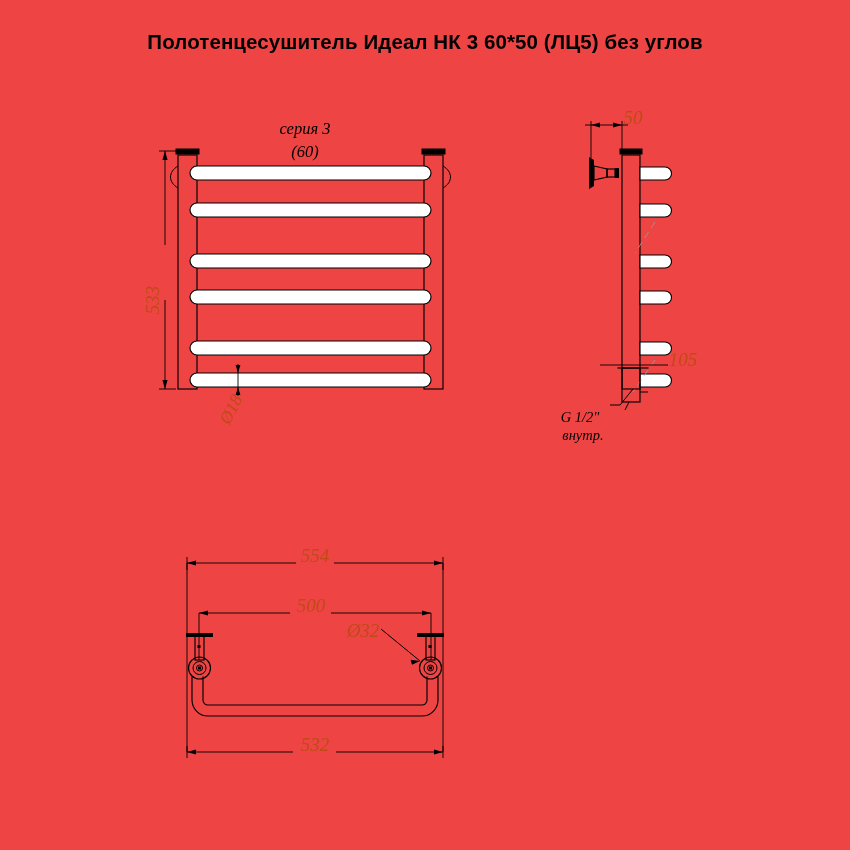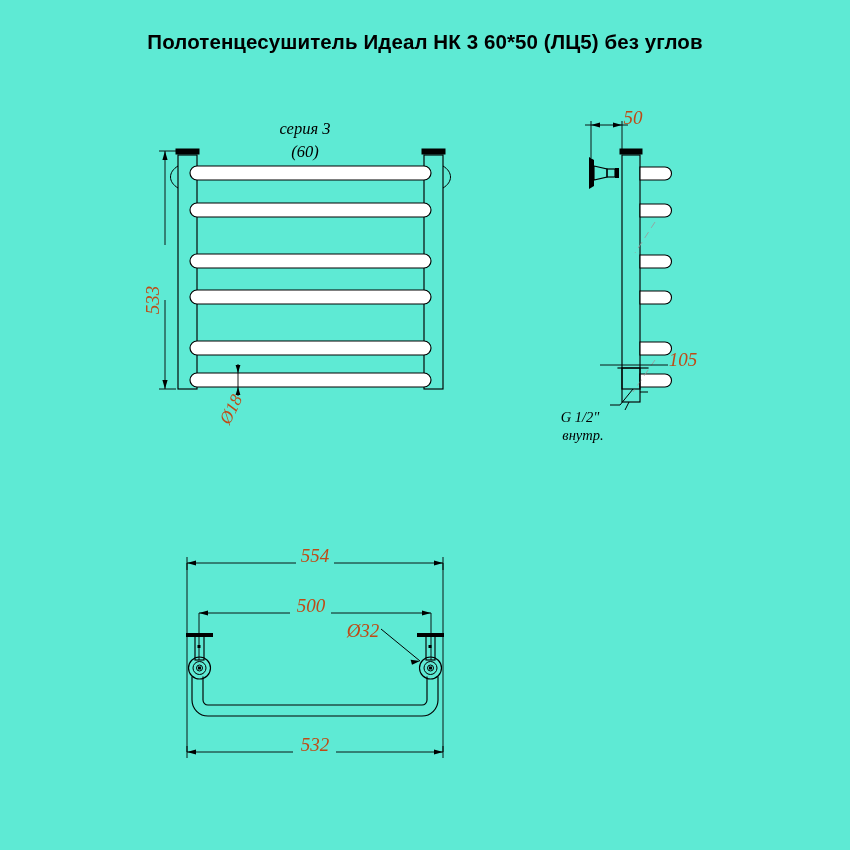--- a/index.html
+++ b/index.html
@@ -12,21 +12,21 @@
     width: 850px;
     height: 850px;
     font-family: "Liberation Sans", sans-serif;
     position: relative;
     overflow: hidden;
   }
   #page {
     position: relative;
     width: 850px;
     height: 850px;
-    background: #5eead4;
+    background: #ef4444;
   }
   #drawing-title {
     position: absolute;
     top: 30px;
     left: 0;
     width: 850px;
     text-align: center;
     font-family: "Liberation Sans", sans-serif;
     font-size: 20.5px;
     font-weight: bold;

